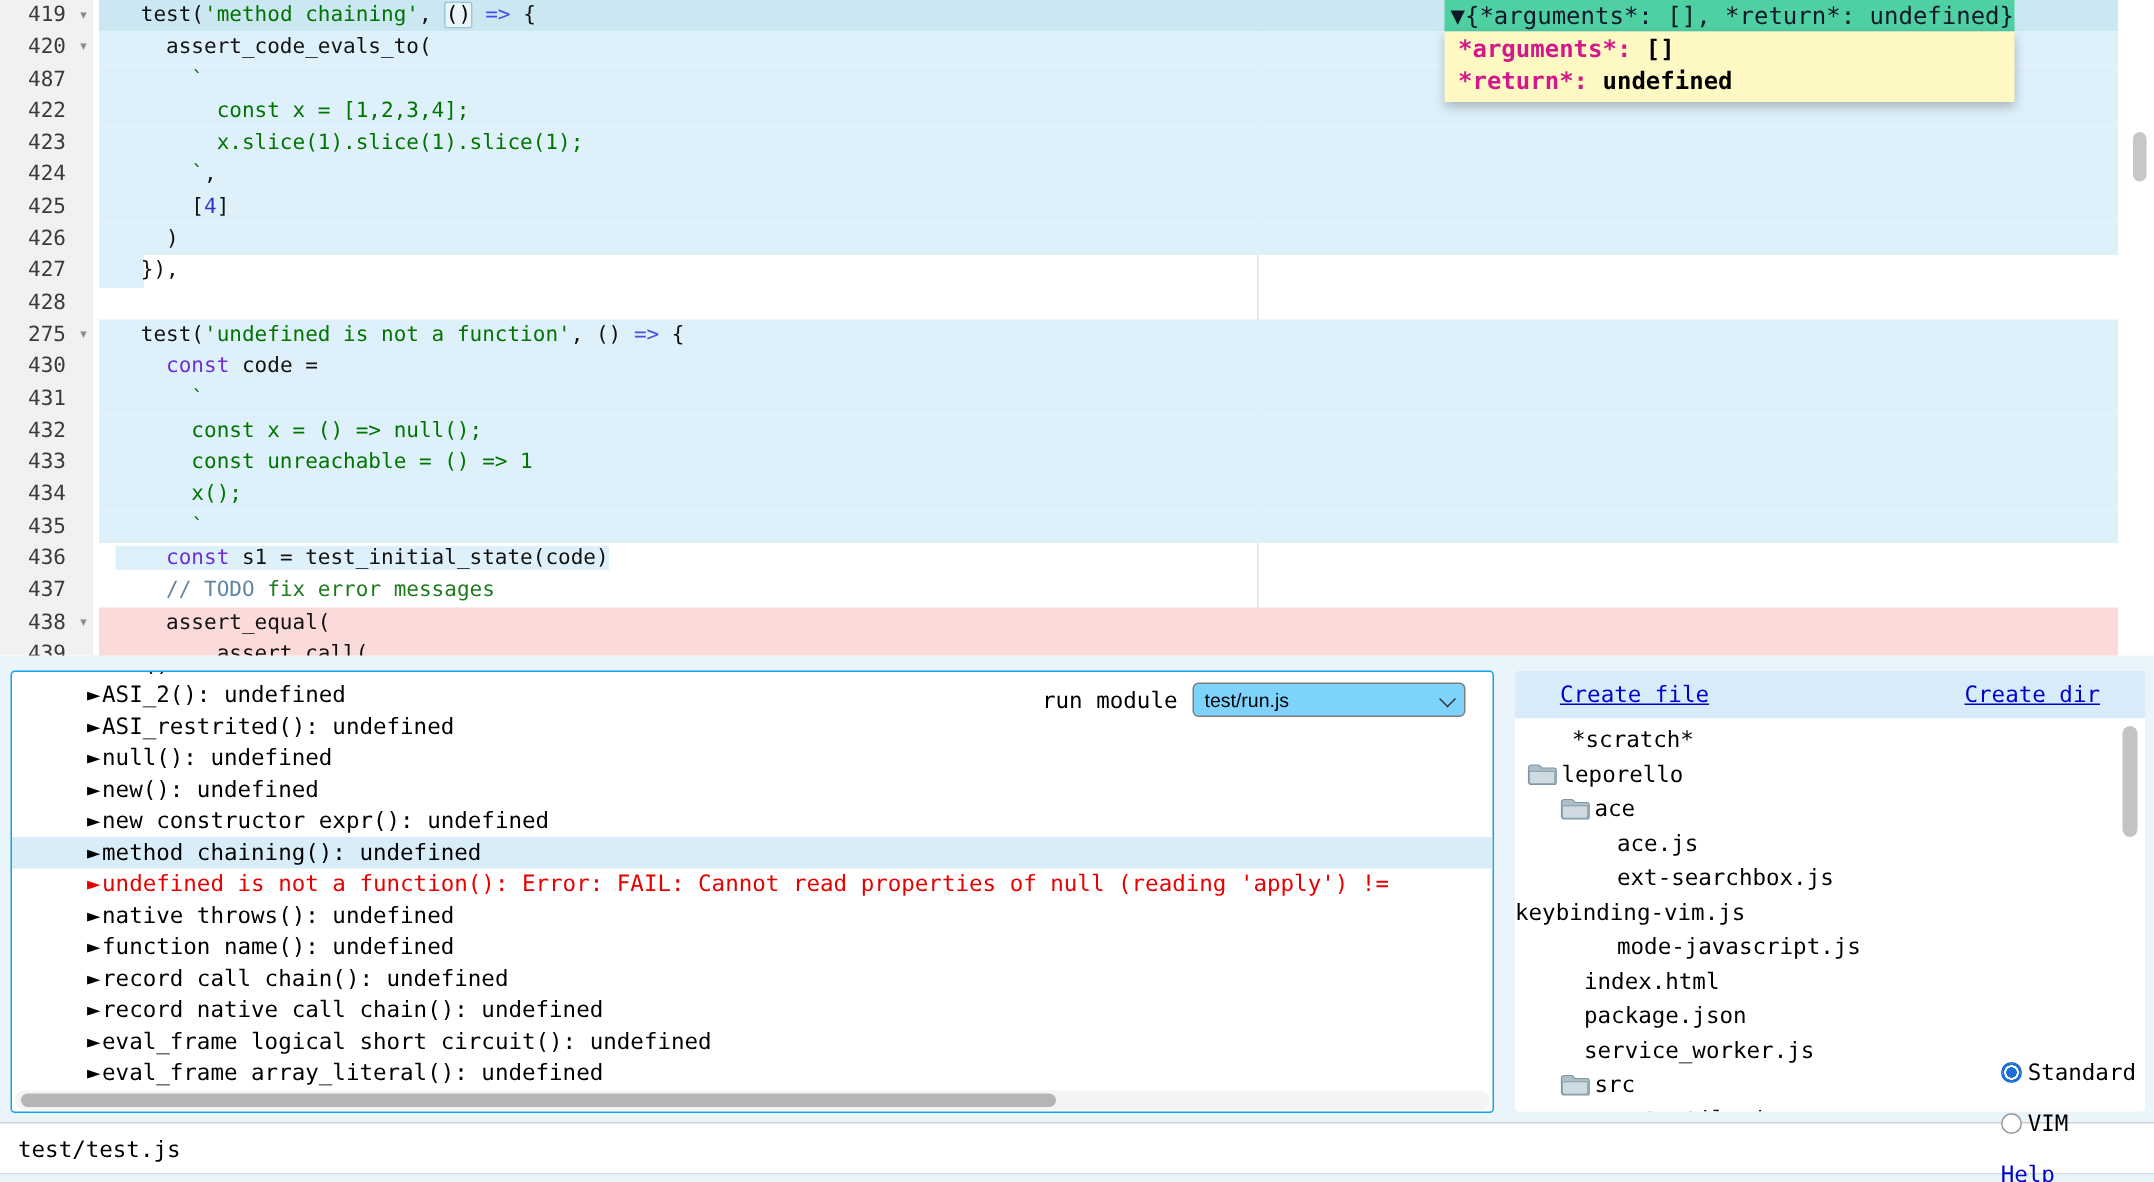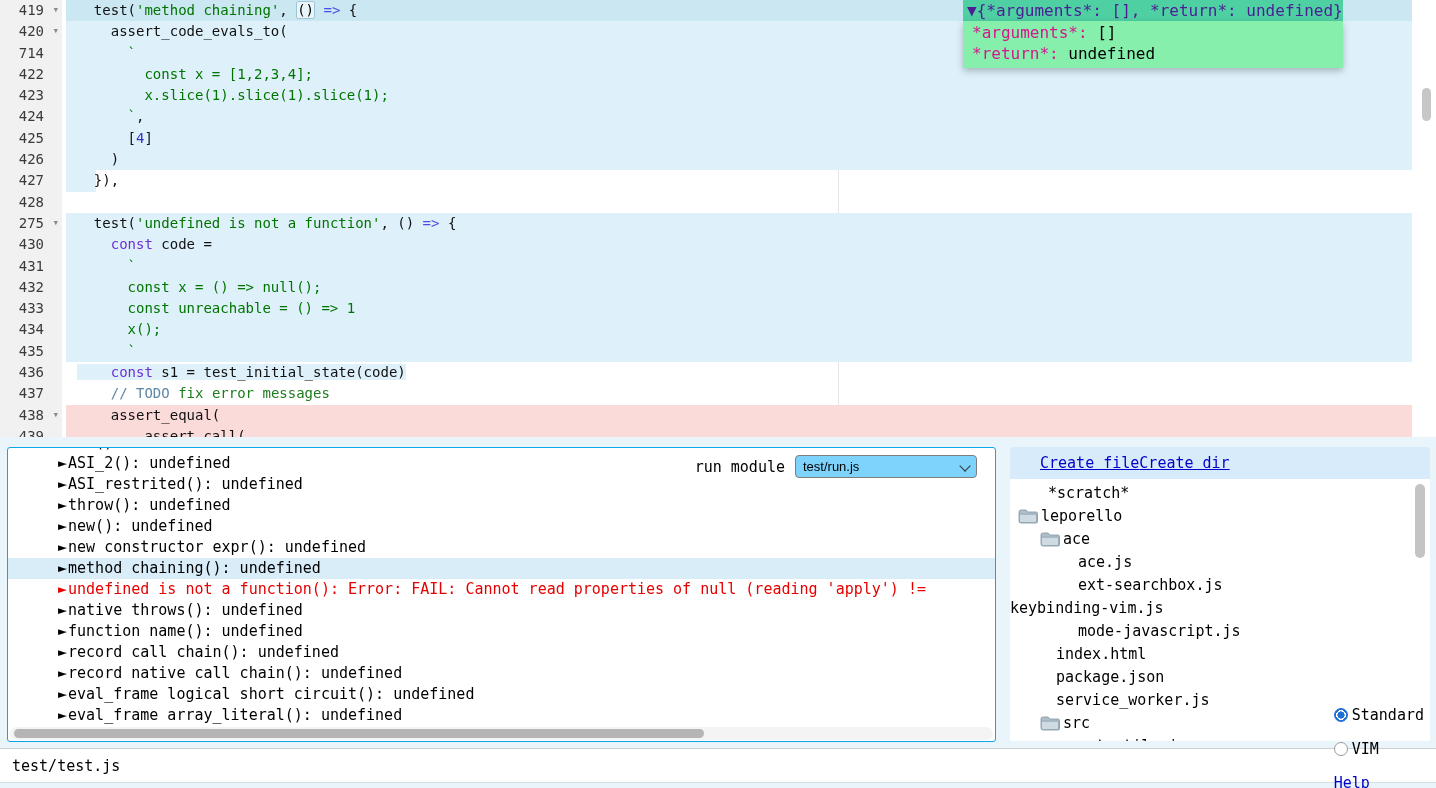--- a/index.html
+++ b/index.html
@@ -28,43 +28,43 @@
   .tok-a{color:#4e4ce8;}
   .tok-n{color:#3333cc;}
   .tok-ct{color:#5f87a5;}
   .tok-c{color:#1d7a1d;}
   .tok-box{background:rgba(255,255,255,.6);border:1px solid #9fc6d8;border-radius:2px;}
   #ed-sb{position:absolute;right:0;top:0;width:24px;height:437px;background:#fff;z-index:2;}
   #ed-sb .thumb{position:absolute;right:5px;top:88px;width:9px;height:33px;border-radius:4.5px;background:#c7c7c7;}
 
   
   #tooltip{position:absolute;left:963px;top:0;z-index:6;font-size:16px;}
-  .tt-header{height:21px;line-height:21px;background:#4fd0a2;color:#4c1d95;padding:0 4px;width:372px;white-space:pre;}
-  .tt-body{background:#86efac;box-shadow:0 3px 7px rgba(0,0,0,.25);width:372px;padding:1px 4px 4px;}
+  .tt-header{height:21px;line-height:21px;background:#4fd0a2;color:#0f172a;padding:0 4px;width:372px;white-space:pre;}
+  .tt-body{background:#fef9c3;box-shadow:0 3px 7px rgba(0,0,0,.25);width:372px;padding:1px 4px 4px;font-weight:bold;}
   .tt-row{height:21px;line-height:21px;white-space:pre;padding-left:5px;color:#000;}
   .tt-key{color:#d4178c;}
 
   
   #results{position:absolute;left:7px;top:447px;width:989px;height:295px;background:#fff;border:1px solid #0ea5e9;border-radius:3px;overflow:hidden;box-sizing:border-box;}
   #result-rows{position:absolute;left:0;top:0;right:0;}
   .res-row{height:21px;line-height:21px;font-size:15px;padding-left:50px;white-space:pre;color:#000;overflow:hidden;}
   .res-row.clipped{margin-top:-16px;}
   .res-row.selected{background:#d9edf9;}
   .res-row.error{color:#e60000;}
   .res-tri{margin-right:1px;}
   #run-module{position:absolute;top:7px;right:18px;display:flex;align-items:center;gap:10px;font-size:15px;z-index:4;}
   #run-module select{appearance:none;-webkit-appearance:none;width:182px;height:23px;border:1px solid #7e7e7e;border-radius:4px;background:#7dd3fc;font:13px "Liberation Sans",sans-serif;padding:0 20px 0 7px;color:#000;}
   .sel-wrap{position:relative;}
   .sel-chev{position:absolute;right:8px;top:7px;width:7px;height:7px;border-right:1.6px solid #333;border-bottom:1.6px solid #333;transform:rotate(45deg);pointer-events:none;}
   #hscroll{position:absolute;left:2px;right:2px;bottom:1px;height:13px;background:#f4f4f4;border-radius:7px;}
   #hscroll .thumb{position:absolute;left:4px;top:2px;width:690px;height:9px;border-radius:5px;background:#b5b5b5;}
 
   
   #files{position:absolute;left:1010px;top:447px;width:420px;height:294px;border-radius:3px;overflow:hidden;background:#fff;}
-  #files-header{height:32px;background:#d7ebfa;display:flex;justify-content:flex-start;align-items:center;padding:0 30px;font-size:15px;}
+  #files-header{height:32px;background:#d7ebfa;display:flex;justify-content:space-between;align-items:center;padding:0 30px;font-size:15px;}
   #files-header a{color:#0000cc;text-decoration:underline;cursor:pointer;}
   #tree{position:absolute;left:0;top:32px;right:0;bottom:0;overflow:hidden;padding-top:3px;background:#fff;}
   .tree-row{height:23px;line-height:23px;font-size:15px;display:flex;align-items:center;white-space:pre;color:#000;}
   .tree-row .ficon{margin-right:3px;flex:0 0 auto;display:inline-flex;}
   #tree-sb{position:absolute;right:5px;top:37px;width:10px;height:74px;border-radius:5px;background:#c4c4c4;}
 
   
   #statusbar{position:absolute;left:0;top:748px;width:1436px;height:35px;background:#fff;border-top:1px solid #cfcfcf;border-bottom:1px solid #d5dee4;display:flex;align-items:center;justify-content:space-between;padding:0 12px;font-size:15px;box-sizing:border-box;}
   #sb-right{display:flex;gap:16px;flex-direction:column;}
   .radio-item{display:flex;align-items:center;gap:4px;cursor:pointer;}
@@ -100,21 +100,21 @@
         <div class="ed-line bg-block ext-full" data-name="code-line"><span class="tok-s" data-name="code-token">      x();</span></div>
         <div class="ed-line bg-block ext-full" data-name="code-line"><span class="tok-p" data-name="code-token">      </span><span class="tok-s" data-name="code-token">`</span></div>
         <div class="ed-line bg-block ext-text" data-name="code-line"><span class="textbg"><span class="tok-p" data-name="code-token">    </span><span class="tok-k" data-name="code-token">const</span><span class="tok-p" data-name="code-token"> s1 = test_initial_state(code)</span></span></div>
         <div class="ed-line bg-none ext-full" data-name="code-line"><span class="tok-p" data-name="code-token">    </span><span class="tok-ct" data-name="code-token">// TODO</span><span class="tok-c" data-name="code-token"> fix error messages</span></div>
         <div class="ed-line bg-error ext-full" data-name="code-line"><span class="tok-p" data-name="code-token">    assert_equal(</span></div>
         <div class="ed-line bg-error ext-full" data-name="code-line"><span class="tok-p" data-name="code-token">        assert_call(</span></div>
       </div>
     <div id="ed-gutter" data-name="editor-gutter">
         <div class="gut-line" data-name="gutter-line-number"><span data-name="line-number">419</span><span class="gut-fold" data-name="fold-toggle-icon">▾</span></div>
         <div class="gut-line" data-name="gutter-line-number"><span data-name="line-number">420</span><span class="gut-fold" data-name="fold-toggle-icon">▾</span></div>
-        <div class="gut-line" data-name="gutter-line-number"><span data-name="line-number">714</span></div>
+        <div class="gut-line" data-name="gutter-line-number"><span data-name="line-number">487</span></div>
         <div class="gut-line" data-name="gutter-line-number"><span data-name="line-number">422</span></div>
         <div class="gut-line" data-name="gutter-line-number"><span data-name="line-number">423</span></div>
         <div class="gut-line" data-name="gutter-line-number"><span data-name="line-number">424</span></div>
         <div class="gut-line" data-name="gutter-line-number"><span data-name="line-number">425</span></div>
         <div class="gut-line" data-name="gutter-line-number"><span data-name="line-number">426</span></div>
         <div class="gut-line" data-name="gutter-line-number"><span data-name="line-number">427</span></div>
         <div class="gut-line" data-name="gutter-line-number"><span data-name="line-number">428</span></div>
         <div class="gut-line" data-name="gutter-line-number"><span data-name="line-number">275</span><span class="gut-fold" data-name="fold-toggle-icon">▾</span></div>
         <div class="gut-line" data-name="gutter-line-number"><span data-name="line-number">430</span></div>
         <div class="gut-line" data-name="gutter-line-number"><span data-name="line-number">431</span></div>
@@ -137,21 +137,21 @@
           <div class="tt-row" data-name="tooltip-entry"><span class="tt-key" data-name="tooltip-key">*return*:</span> undefined</div>
         </div>
     </div>
   </div>
 
   <div id="results" data-name="test-results-panel">
     <div id="result-rows" data-name="result-rows">
         <div class="res-row clipped" data-name="result-row"><span class="res-tri" data-name="expand-triangle-icon">►</span><span data-name="result-text">ASI(): undefined</span></div>
         <div class="res-row normal" data-name="result-row"><span class="res-tri" data-name="expand-triangle-icon">►</span><span data-name="result-text">ASI_2(): undefined</span></div>
         <div class="res-row normal" data-name="result-row"><span class="res-tri" data-name="expand-triangle-icon">►</span><span data-name="result-text">ASI_restrited(): undefined</span></div>
-        <div class="res-row normal" data-name="result-row"><span class="res-tri" data-name="expand-triangle-icon">►</span><span data-name="result-text">throw(): undefined</span></div>
+        <div class="res-row normal" data-name="result-row"><span class="res-tri" data-name="expand-triangle-icon">►</span><span data-name="result-text">null(): undefined</span></div>
         <div class="res-row normal" data-name="result-row"><span class="res-tri" data-name="expand-triangle-icon">►</span><span data-name="result-text">new(): undefined</span></div>
         <div class="res-row normal" data-name="result-row"><span class="res-tri" data-name="expand-triangle-icon">►</span><span data-name="result-text">new constructor expr(): undefined</span></div>
         <div class="res-row selected" data-name="result-row"><span class="res-tri" data-name="expand-triangle-icon">►</span><span data-name="result-text">method chaining(): undefined</span></div>
         <div class="res-row error" data-name="result-row"><span class="res-tri" data-name="expand-triangle-icon">►</span><span data-name="result-text">undefined is not a function(): Error: FAIL: Cannot read properties of null (reading 'apply') !=</span></div>
         <div class="res-row normal" data-name="result-row"><span class="res-tri" data-name="expand-triangle-icon">►</span><span data-name="result-text">native throws(): undefined</span></div>
         <div class="res-row normal" data-name="result-row"><span class="res-tri" data-name="expand-triangle-icon">►</span><span data-name="result-text">function name(): undefined</span></div>
         <div class="res-row normal" data-name="result-row"><span class="res-tri" data-name="expand-triangle-icon">►</span><span data-name="result-text">record call chain(): undefined</span></div>
         <div class="res-row normal" data-name="result-row"><span class="res-tri" data-name="expand-triangle-icon">►</span><span data-name="result-text">record native call chain(): undefined</span></div>
         <div class="res-row normal" data-name="result-row"><span class="res-tri" data-name="expand-triangle-icon">►</span><span data-name="result-text">eval_frame logical short circuit(): undefined</span></div>
         <div class="res-row normal" data-name="result-row"><span class="res-tri" data-name="expand-triangle-icon">►</span><span data-name="result-text">eval_frame array_literal(): undefined</span></div>

